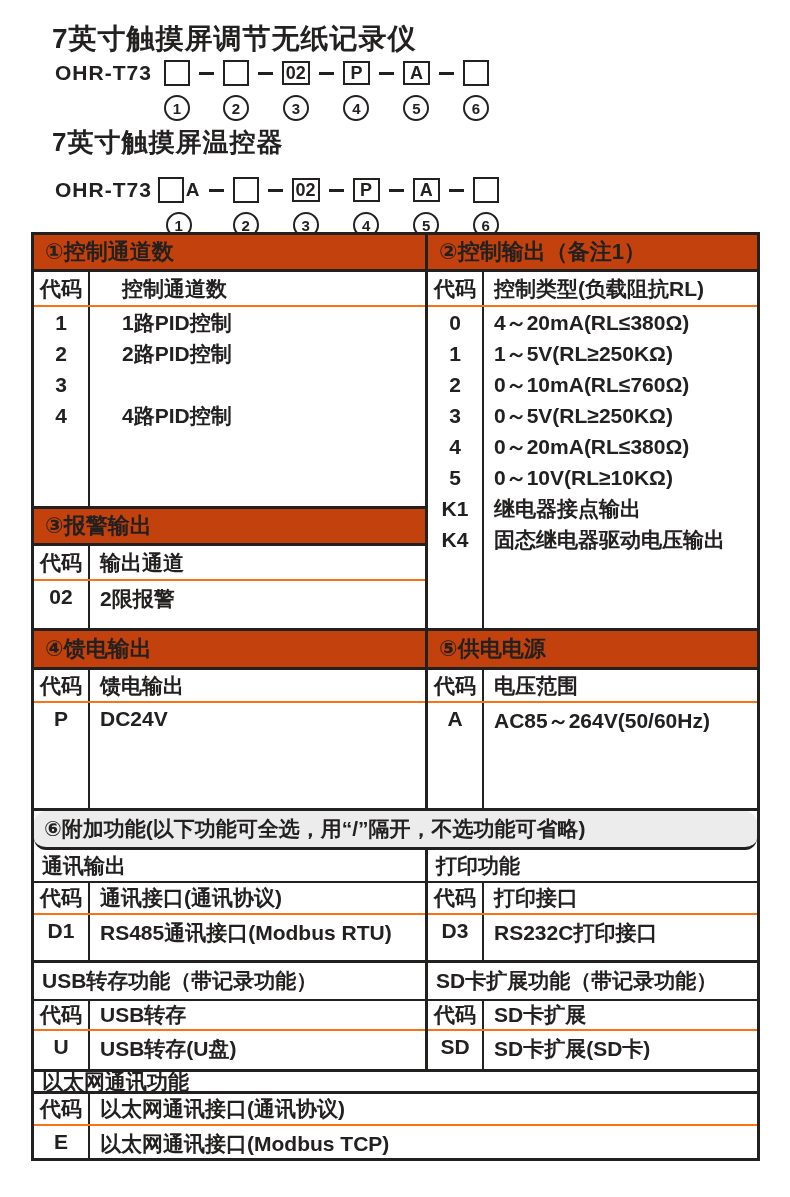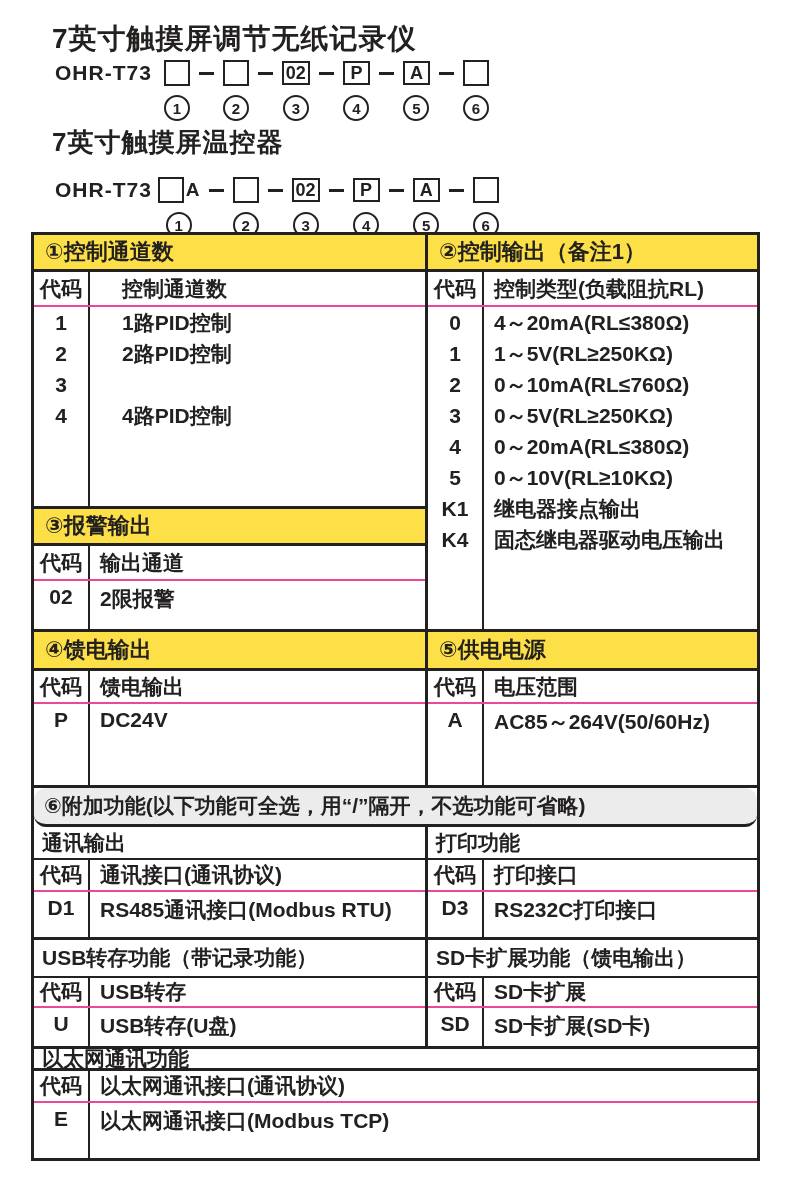--- a/index.html
+++ b/index.html
@@ -27,30 +27,30 @@
     display:flex;align-items:center;justify-content:center;font-size:15px;font-weight:600;}
   
   .spec-table{
     position:absolute;left:31px;top:232px;width:729px;height:929px;
     border:3px solid #232020;box-sizing:border-box;
     display:flex;flex-direction:column;font-size:21px;font-weight:600;
   }
   .spec-table *{box-sizing:border-box;}
   .band{display:flex;}
   .band-a{height:397px;border-bottom:3px solid #232020;}
-  .band-b{height:156px;border-bottom:3px solid #232020;}
+  .band-b{height:180px;border-bottom:3px solid #232020;}
   .band-c{flex:1;display:flex;flex-direction:column;}
   .half-l{width:394px;border-right:3px solid #232020;display:flex;flex-direction:column;}
   .half-r{flex:1;display:flex;flex-direction:column;}
-  .sec-hdr{background:#fde047;height:37px;border-bottom:3px solid #232020;
+  .sec-hdr{background:#c2410c;height:37px;border-bottom:3px solid #232020;
     display:flex;align-items:center;padding-left:11px;font-size:22px;font-weight:700;}
   .sec-hdr.mid{border-top:3px solid #232020;height:40px;}
   .sub-hdr{height:33px;border-bottom:2px solid #232020;display:flex;align-items:center;
     padding-left:8px;font-size:21px;font-weight:700;}
-  .col-hdr{height:35px;border-bottom:2px solid #ec4899;display:flex;}
+  .col-hdr{height:35px;border-bottom:2px solid #f97316;display:flex;}
   .cell-code{width:56px;border-right:2px solid #232020;display:flex;align-items:center;justify-content:center;flex:none;}
   .cell-desc{flex:1;display:flex;align-items:center;padding-left:10px;}
   .indent .cell-desc{padding-left:32px;}
   .drow{height:31px;display:flex;}
   .drow.grow{flex:1;}
   .drow.grow .cell-code,.drow.grow .cell-desc{align-items:flex-start;padding-top:4px;}
   .filler{height:75px;display:flex;}
   .filler.grow{flex:1;height:auto;}
   .hdr6{background:#ececec;height:39px;border-bottom:3px solid #232020;
     display:flex;align-items:center;padding-left:10px;font-size:21px;font-weight:700;border-radius:12px;}
@@ -329,21 +329,21 @@
           <div class="col-hdr">
             <div class="cell-code">代码</div>
             <div class="cell-desc">USB转存</div>
           </div>
           <div class="drow grow">
             <div class="cell-code">U</div>
             <div class="cell-desc">USB转存(U盘)</div>
           </div>
         </div>
         <div class="half-r">
-          <div class="sub-hdr">SD卡扩展功能（馈电输出）</div>
+          <div class="sub-hdr">SD卡扩展功能（带记录功能）</div>
           <div class="col-hdr">
             <div class="cell-code">代码</div>
             <div class="cell-desc">SD卡扩展</div>
           </div>
           <div class="drow grow">
             <div class="cell-code">SD</div>
             <div class="cell-desc">SD卡扩展(SD卡)</div>
           </div>
         </div>
       </div>

